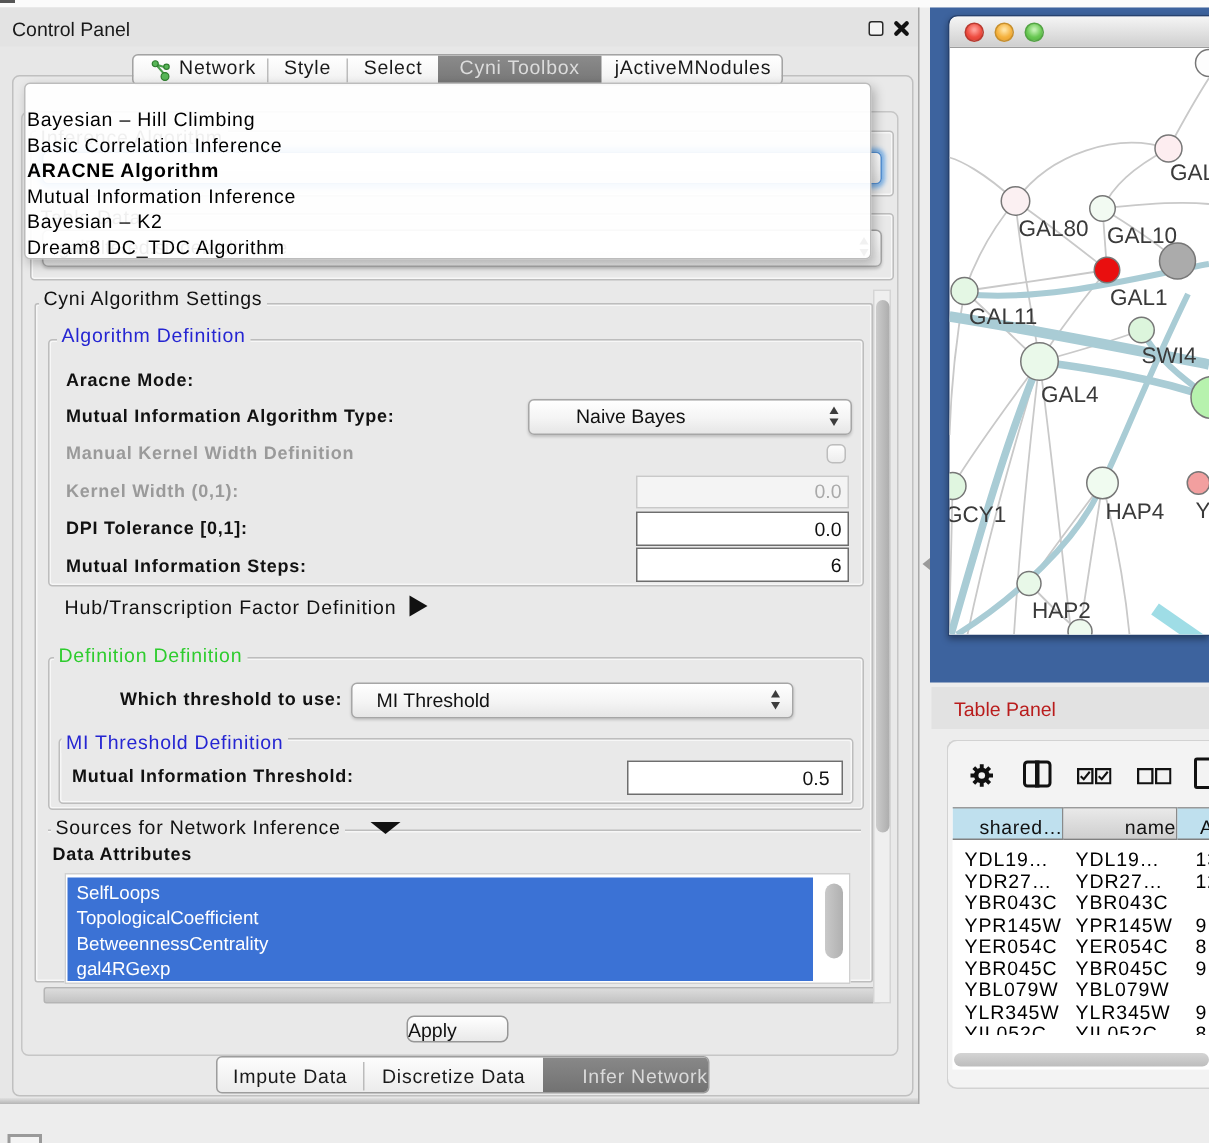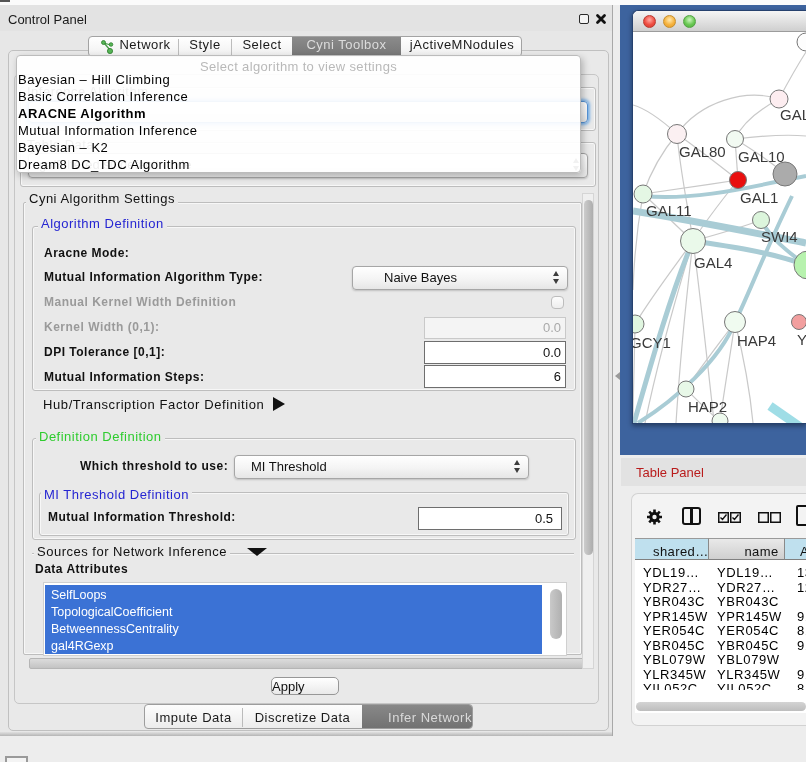--- a/index.html
+++ b/index.html
@@ -133,21 +133,20 @@
     <div class="abs" style="left:97px;top:3px;width:1px;height:19px;background:#bbb;"></div>
     <div class="tabtxt" style="left:98px;top:5px;width:119px;">Discretize Data</div>
     <div class="abs" style="left:217px;top:0;width:112px;height:25px;background:linear-gradient(#888888,#707070);"></div>
     <div class="tabtxt" style="left:217px;top:5px;width:112px;color:#dadada;padding-left:12px;">Infer Network</div>
   </div>
 
   <div class="abs" style="left:0;top:727px;width:612px;height:4px;background:linear-gradient(#e0e0e0,#b5b5b5);"></div>
 </div>
 
 <div class="abs" id="popup" style="left:16px;top:55px;width:565px;height:118px;background:rgba(255,255,255,0.93);border:1px solid #bcbcbc;border-radius:4px;box-shadow:2px 3px 7px rgba(0,0,0,0.25);box-sizing:border-box;">
-  <div class="abs" style="left:0;top:3px;width:563px;text-align:center;font-size:13px;color:#b9b9b9;letter-spacing:0.35px;">Select algorithm to view settings</div>
   <div class="abs" style="left:1px;top:15px;font-size:13px;color:#000;line-height:17px;letter-spacing:0.5px;">
     Bayesian – Hill Climbing<br>
     Basic Correlation Inference<br>
     <b>ARACNE Algorithm</b><br>
     Mutual Information Inference<br>
     Bayesian – K2<br>
     Dream8 DC_TDC Algorithm
   </div>
 </div>
 
@@ -252,21 +251,21 @@
   <path d="M2.5 5.5 L4.5 7.5 L8.5 2.5 M14.5 5.5 L16.5 7.5 L20.5 2.5" stroke="#111" stroke-width="1.4" fill="none"></path>
 </svg>
 <svg class="abs" style="left:758px;top:512px;" width="23" height="11" viewBox="0 0 23 11">
   <rect x="0.75" y="0.75" width="9.5" height="9.5" fill="none" stroke="#111" stroke-width="1.5"></rect>
   <rect x="12.75" y="0.75" width="9.5" height="9.5" fill="none" stroke="#111" stroke-width="1.5"></rect>
 </svg>
 <div class="abs" style="left:796px;top:505px;width:14px;height:21px;border:2.5px solid #111;border-radius:2px;box-sizing:border-box;background:#f3f3f3;"></div>
 
 <div class="abs" style="left:635px;top:538px;width:171px;height:175px;background:#fff;overflow:hidden;font-size:12.5px;">
   <div class="abs" style="left:0;top:0;width:74px;height:22px;background:#bfe0ee;border-top:1px solid #9a9a9a;border-bottom:1px solid #808080;border-right:1px solid #8a8a8a;box-sizing:border-box;text-align:left;padding-left:18px;line-height:25px;font-size:13px;color:#111;letter-spacing:0.4px;">shared…</div>
-  <div class="abs" style="left:74px;top:0;width:76px;height:22px;background:linear-gradient(#e9e9e9,#cfcfcf);border-top:1px solid #9a9a9a;border-bottom:1px solid #808080;border-right:1px solid #8a8a8a;box-sizing:border-box;text-align:center;padding-left:30px;line-height:25px;font-size:13px;color:#111;letter-spacing:0.4px;">name</div>
+  <div class="abs" style="left:74px;top:0;width:76px;height:22px;background:linear-gradient(#e9e9e9,#cfcfcf);border-top:1px solid #9a9a9a;border-bottom:1px solid #808080;border-right:1px solid #8a8a8a;box-sizing:border-box;text-align:right;padding-left:30px;line-height:25px;font-size:13px;color:#111;letter-spacing:0.4px;">name</div>
   <div class="abs" style="left:150px;top:0;width:21px;height:22px;background:#bfe0ee;border-top:1px solid #9a9a9a;border-bottom:1px solid #808080;box-sizing:border-box;font-size:13px;color:#111;padding-left:15px;line-height:25px;">A</div>
   <div class="abs" style="left:8px;top:28px;line-height:14.5px;color:#000;letter-spacing:0.6px;font-size:13px;">YDL19…<br>YDR27…<br>YBR043C<br>YPR145W<br>YER054C<br>YBR045C<br>YBL079W<br>YLR345W<br>YIL052C</div>
   <div class="abs" style="left:82px;top:28px;line-height:14.5px;color:#000;letter-spacing:0.6px;font-size:13px;">YDL19…<br>YDR27…<br>YBR043C<br>YPR145W<br>YER054C<br>YBR045C<br>YBL079W<br>YLR345W<br>YIL052C</div>
   <div class="abs" style="left:162px;top:28px;line-height:14.5px;color:#000;letter-spacing:0.6px;font-size:13px;">13<br>12<br><br>9.<br>8.<br>9.<br><br>9.<br>8.</div>
   <div class="abs" style="left:0;top:152px;width:171px;height:23px;background:#fff;"></div>
   <div class="abs" style="left:1px;top:164px;width:170px;height:9px;background:linear-gradient(#d4d4d4,#bdbdbd);border-radius:4.5px;"></div>
 </div>
 
 <div class="abs" style="left:5px;top:756px;width:19px;height:10px;border:2px solid #9a9a9a;background:#f4f4f4;"></div>
 

